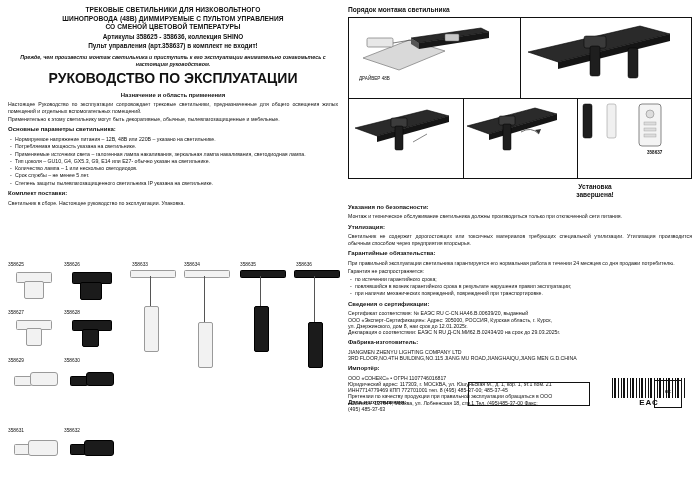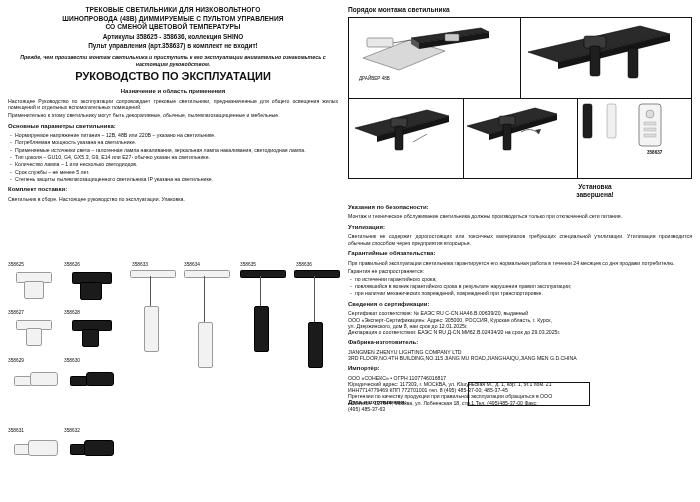--- a/index.html
+++ b/index.html
@@ -14,21 +14,21 @@
   .page{position:relative;width:700px;height:502px;}
   .col-left{position:absolute;left:8px;top:6px;width:330px;}
   .col-right{position:absolute;left:348px;top:6px;width:344px;}
 
   
   .title-block{text-align:center;font-weight:bold;}
   .t1{font-size:6.6px;line-height:1.3;letter-spacing:0.1px;}
   .t3{font-size:6.4px;margin-top:1px;}
   .t4{font-size:6.4px;margin-top:1px;}
   .italic-note{font-style:italic;font-weight:bold;font-size:5.3px;text-align:center;margin-top:4px;line-height:1.3;}
-  .h-guide{text-align:center;font-weight:bold;font-size:11px;margin-top:3px;margin-bottom:4px;}
+  .h-guide{text-align:center;font-weight:bold;font-size:14px;margin-top:3px;margin-bottom:4px;}
 
   .sec-h{font-weight:bold;font-size:6px;text-align:center;margin:3px 0 2px;}
   .sec-h-l{font-weight:bold;font-size:6px;margin:4px 0 2px;}
   p{margin:0 0 1.5px;text-align:justify;}
   ul{margin:0;padding-left:7px;list-style:none;}
   li{position:relative;margin-bottom:0.8px;text-align:justify;}
   li:before{content:"-";position:absolute;left:-5px;}
 
   
   .prod-grid{position:absolute;left:8px;top:262px;width:332px;height:232px;}
@@ -271,14 +271,21 @@
     <div class="tight">ООО «СОНЕКС» • ОГРН 1107746016817</div>
     <div class="tight">Юридический адрес:  117303, г. МОСКВА, ул. Юшуньская М., д. 1, кор. 1, эт.1 пом. 21</div>
     <div class="tight">ИНН7714779469 КПП 772701001  тел. 8 (495) 485-37-00; 485-37-45</div>
     <div class="tight">Претензии по качеству продукции при правильной эксплуатации обращаться в ООО</div>
     <div class="tight">«Сонекс»- 127644, Москва, ул. Лобненская 18, стр.1,Тел. (495)485-37-00 Факс:</div>
     <div class="tight">(495) 485-37-63</div>
 
     <div class="date-label" style="position:absolute;left:0;bottom:6px;">Дата изготовления:</div>
     <div class="datebox"></div>
 
+    <div class="barcode">
+      <div class="sig">
+        <div style="margin-top:9px;">EAC</div>
+      </div>
+      <div class="bc-bars"></div>
+      <div class="bc-label">ЕАС</div>
+    </div>
   </div>
 </div>
 
 </body></html>

